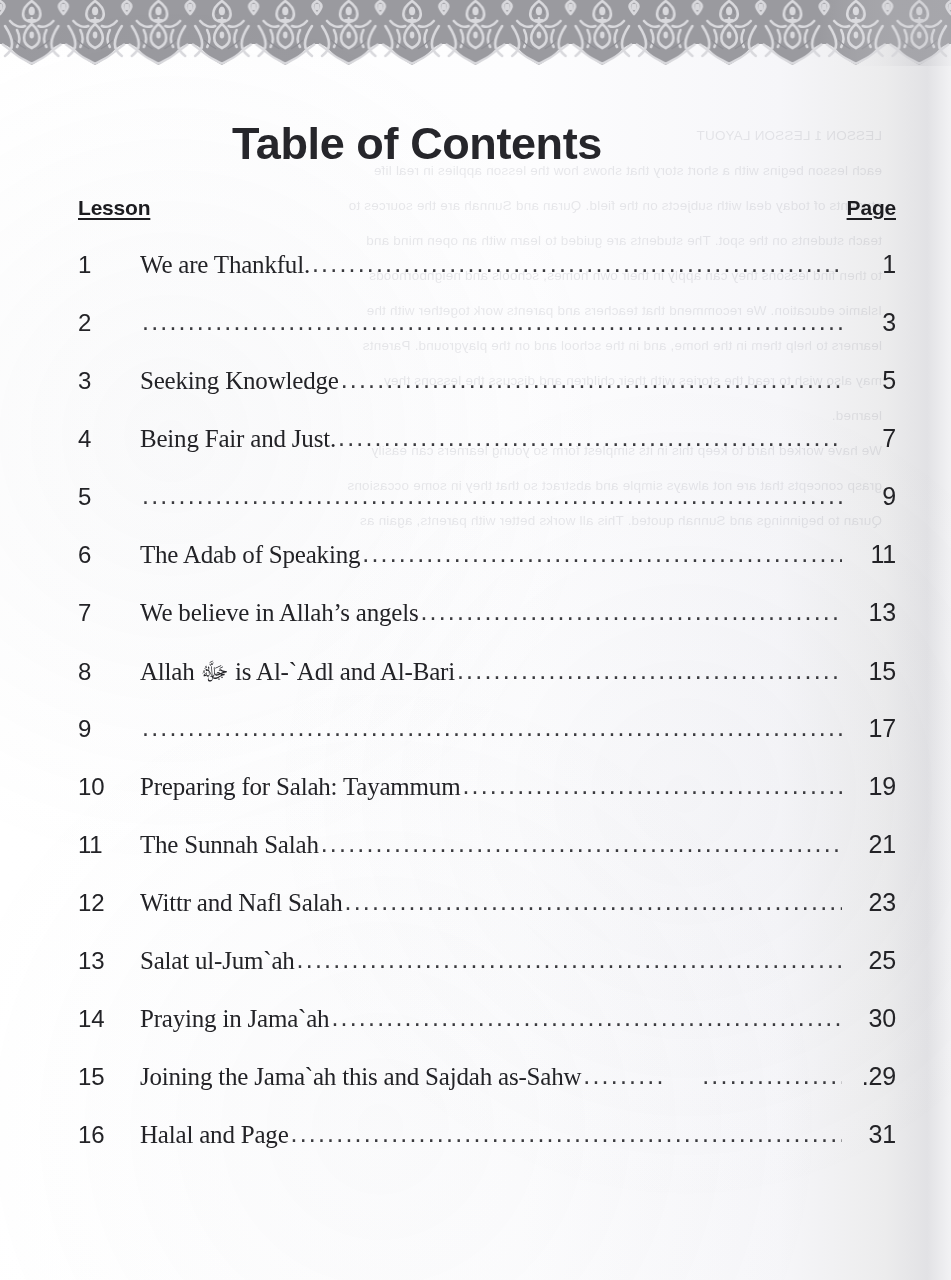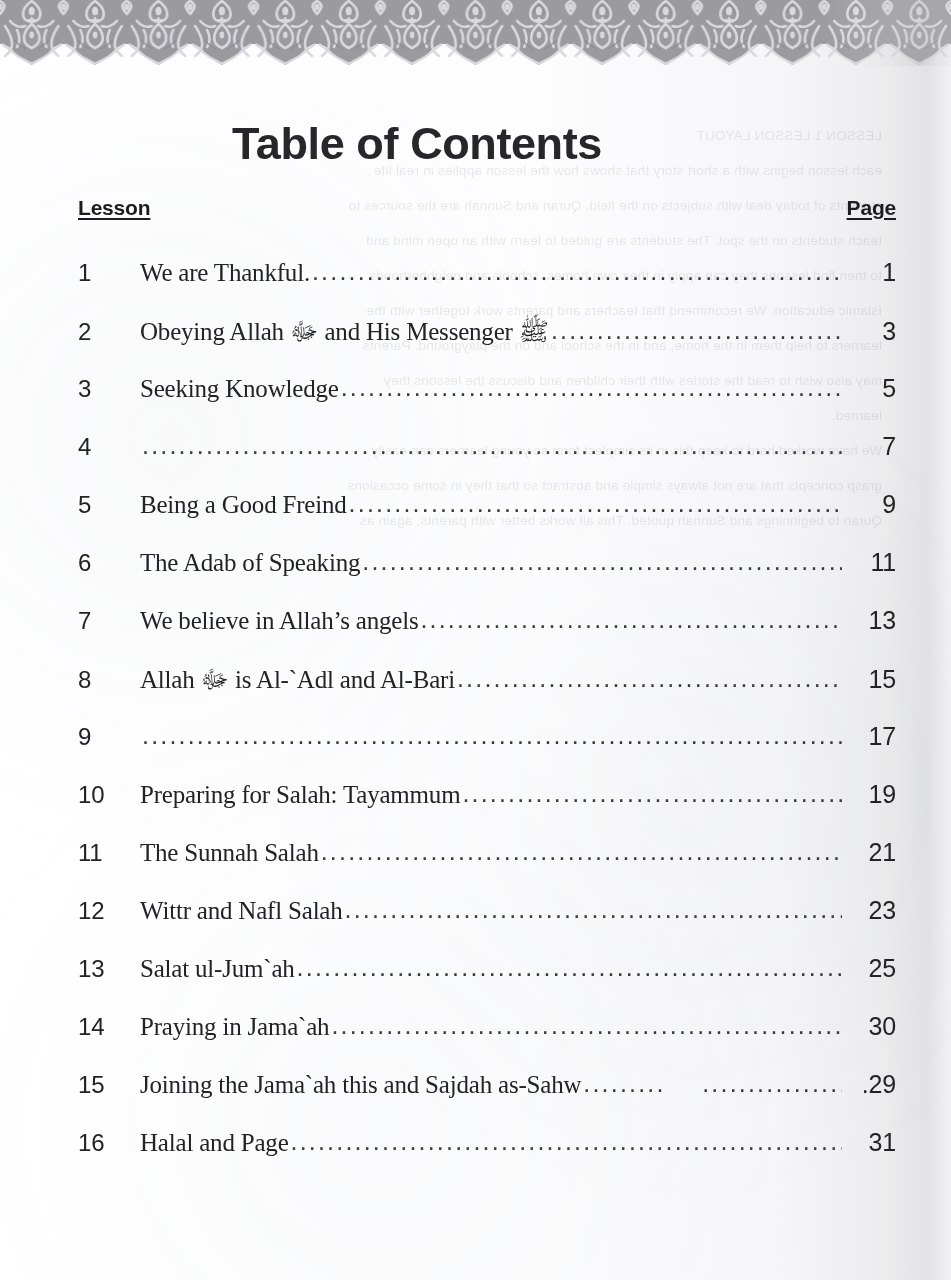--- a/index.html
+++ b/index.html
@@ -91,21 +91,21 @@
     left: 78px;
     top: 196px;
     width: 818px;
     z-index: 4;
   }
 
   .toc-head {
     display: flex;
     justify-content: space-between;
     align-items: baseline;
-    margin-bottom: 38px;
+    margin-bottom: 30px;
   }
   .toc-head span {
     font-size: 21px;
     font-weight: bold;
     text-decoration: underline;
     text-underline-offset: 3px;
     color: #1c1c20;
     letter-spacing: -0.2px;
   }
 
@@ -249,38 +249,37 @@
 
     <div id="toc-rows">
         <div class="row">
           <span class="num">1</span>
           <span class="label">We are Thankful.</span>
           <span class="leader"></span>
           <span class="page-no">1</span>
         </div>
         <div class="row">
           <span class="num">2</span>
-          <span class="label">Obeying Allah ﷻ and His Messenger ﷺ</span>
           <span class="leader"></span>
           <span class="page-no">3</span>
         </div>
         <div class="row">
           <span class="num">3</span>
           <span class="label">Seeking Knowledge</span>
           <span class="leader"></span>
           <span class="page-no">5</span>
         </div>
         <div class="row">
           <span class="num">4</span>
+          <span class="label">Being Fair and Just.</span>
           <span class="leader"></span>
           <span class="page-no">7</span>
         </div>
         <div class="row">
           <span class="num">5</span>
-          <span class="label">Being a Good Freind</span>
           <span class="leader"></span>
           <span class="page-no">9</span>
         </div>
         <div class="row">
           <span class="num">6</span>
           <span class="label">The Adab of Speaking</span>
           <span class="leader"></span>
           <span class="page-no">11</span>
         </div>
         <div class="row">

